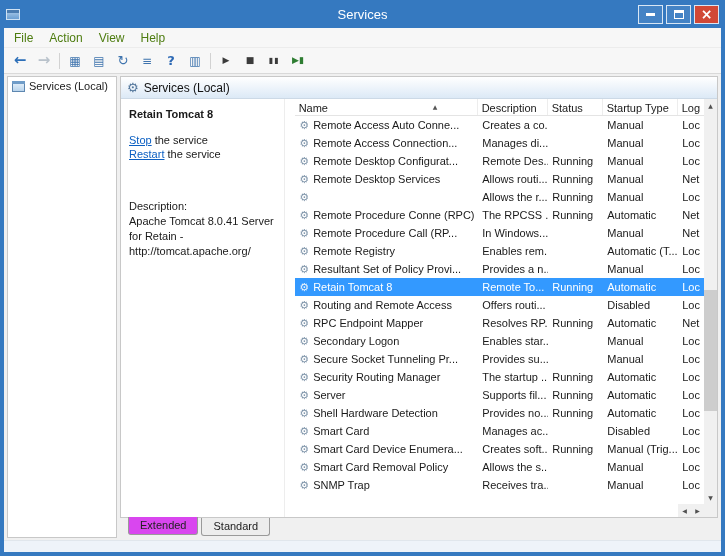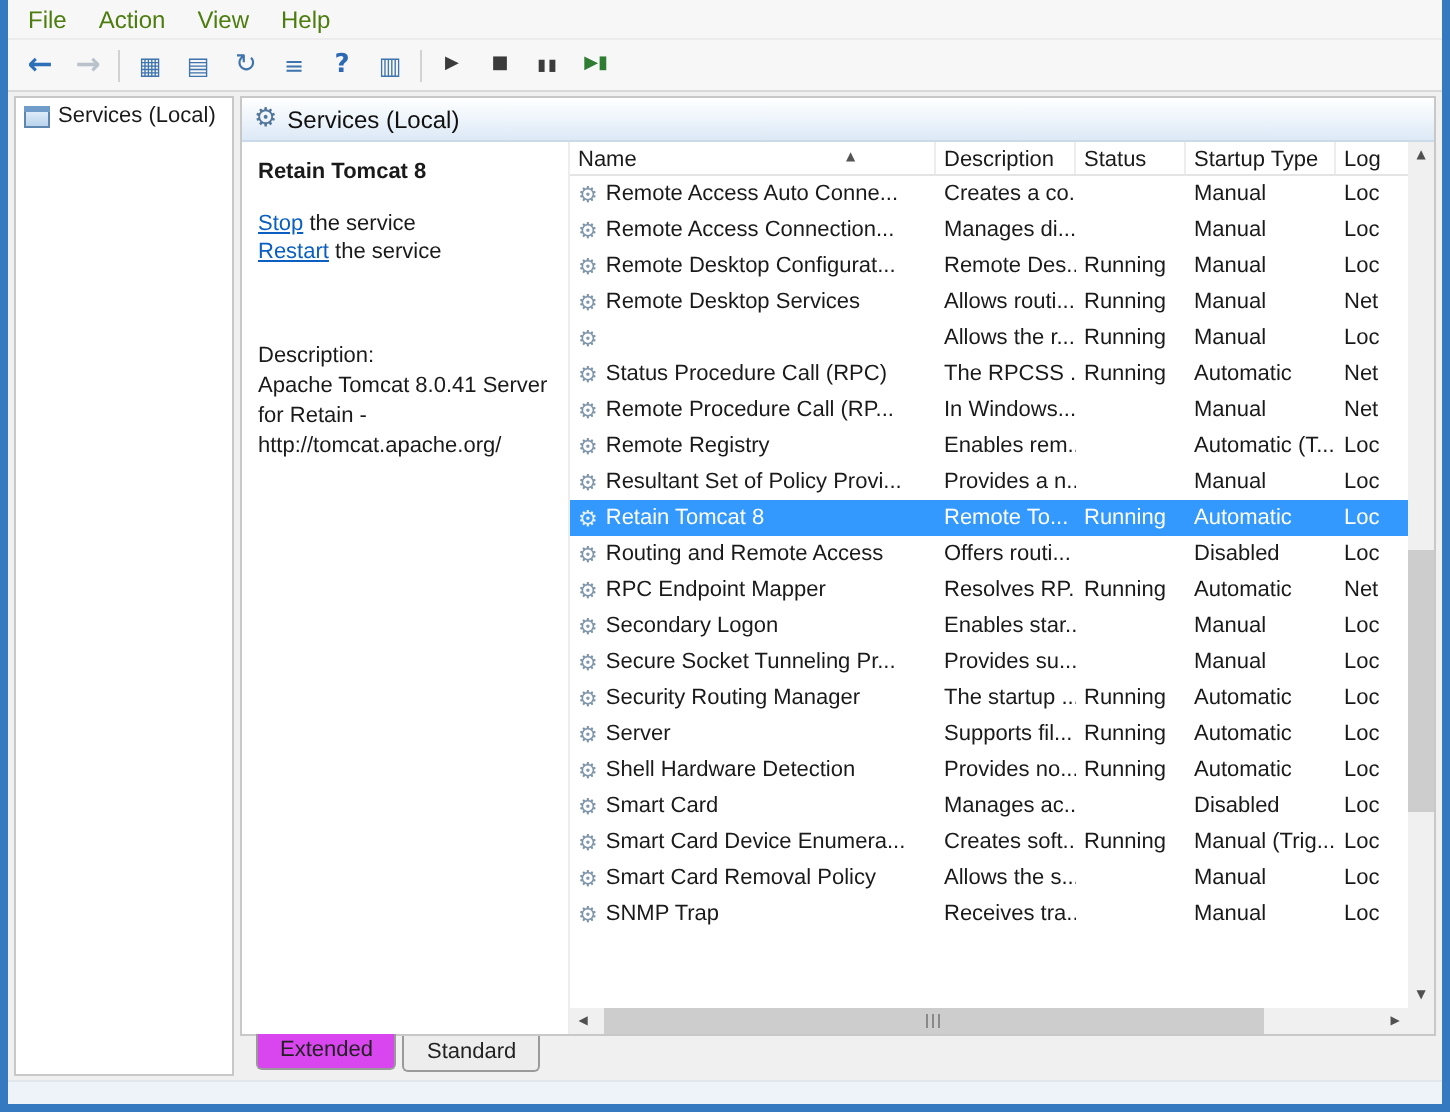--- a/index.html
+++ b/index.html
@@ -48,21 +48,21 @@
   .hdr-gear{color:#53779c;font-size:13px;line-height:1;font-family:"DejaVu Sans",sans-serif;}
   .main-body{flex:1;display:flex;min-height:0;}
 
   .detail-pane{width:163px;flex:0 0 auto;padding:9px 8px 0;font-size:11px;color:#1a1a1a;overflow:hidden;}
   .svc-name{font-weight:bold;margin-bottom:14px;}
   .svc-action{margin-bottom:2px;}
   .link{color:var(--c-link,#0b5fc2);text-decoration:underline;cursor:pointer;}
   .desc-label{margin-top:40px;}
   .desc-text{margin-top:2px;line-height:1.35;}
 
-  .list-pane{flex:1;min-width:0;display:flex;flex-direction:column;position:relative;padding-right:13px;border-left:1px solid #ededed;}
+  .list-pane{flex:1;min-width:0;display:flex;flex-direction:column;position:relative;padding-right:13px;border-left:1px solid #ededed;align-items:flex-end;}
   .list-header{height:17px;flex:0 0 auto;display:flex;font-size:11px;color:#1a1a1a;border-bottom:1px solid #e4e4e4;background:#fff;}
   .hcell{border-right:1px solid #ededed;padding:1px 4px 0;white-space:nowrap;overflow:hidden;position:relative;display:flex;align-items:center;}
   .c-name{width:183px;flex:0 0 auto;}
   .c-desc{width:70px;flex:0 0 auto;}
   .c-status{width:55px;flex:0 0 auto;}
   .c-type{width:75px;flex:0 0 auto;}
   .c-log{flex:1;min-width:0;border-right:none;}
   .sort-arrow{position:absolute;left:138px;top:4px;font-size:6px;color:#555;font-family:"DejaVu Sans",sans-serif;}
   .list-body{flex:1;overflow:hidden;font-size:11px;}
   .trow{height:18px;display:flex;color:#1a1a1a;}
@@ -88,20 +88,35 @@
   .tabs-row{height:20px;flex:0 0 auto;display:flex;align-items:flex-start;padding-left:8px;position:relative;}
   .tab{font-size:11px;padding:2px 11px 3px;border:1px solid #9a9a9a;border-top:none;background:#ededed;border-radius:0 0 3px 3px;margin-right:3px;color:#222;position:relative;}
   .tab.active{background:#d946ef;margin-top:-1px;z-index:2;}
   .statusbar{height:12px;flex:0 0 auto;background:#eef3f9;border-top:1px solid #e0e6ec;}
 </style>
 </head>
 <body>
 
 <div class="window">
 
+  <div class="titlebar">
+    <span class="win-icon"></span>
+    <span class="title-text">Services</span>
+    <div class="controls">
+      <div class="ctrl">
+          <span class="glyph-min"></span>
+        </div>
+      <div class="ctrl">
+          <span class="glyph-max"></span>
+        </div>
+      <div class="ctrl close">
+          <span class="glyph-close">×</span>
+        </div>
+    </div>
+  </div>
 
   <div class="frame">
 
     <div class="menubar">
       <span class="menu-item">File</span>
       <span class="menu-item">Action</span>
       <span class="menu-item">View</span>
       <span class="menu-item">Help</span>
     </div>
 
@@ -231,21 +246,21 @@
                       <span class="gear">⚙</span>
                     </div>
                     <div class="cell c-desc">Allows the r...</div>
                     <div class="cell c-status">Running</div>
                     <div class="cell c-type">Manual</div>
                     <div class="cell c-log">Loc</div>
                   </div>
                   <div class="trow">
                     <div class="cell c-name">
                       <span class="gear">⚙</span>
-                      <span>Status Procedure Call (RPC)</span>
+                      <span>Remote Procedure Conne (RPC)</span>
                     </div>
                     <div class="cell c-desc">The RPCSS ...</div>
                     <div class="cell c-status">Running</div>
                     <div class="cell c-type">Automatic</div>
                     <div class="cell c-log">Net</div>
                   </div>
                   <div class="trow">
                     <div class="cell c-name">
                       <span class="gear">⚙</span>
                       <span>Remote Procedure Call (RP...</span>

